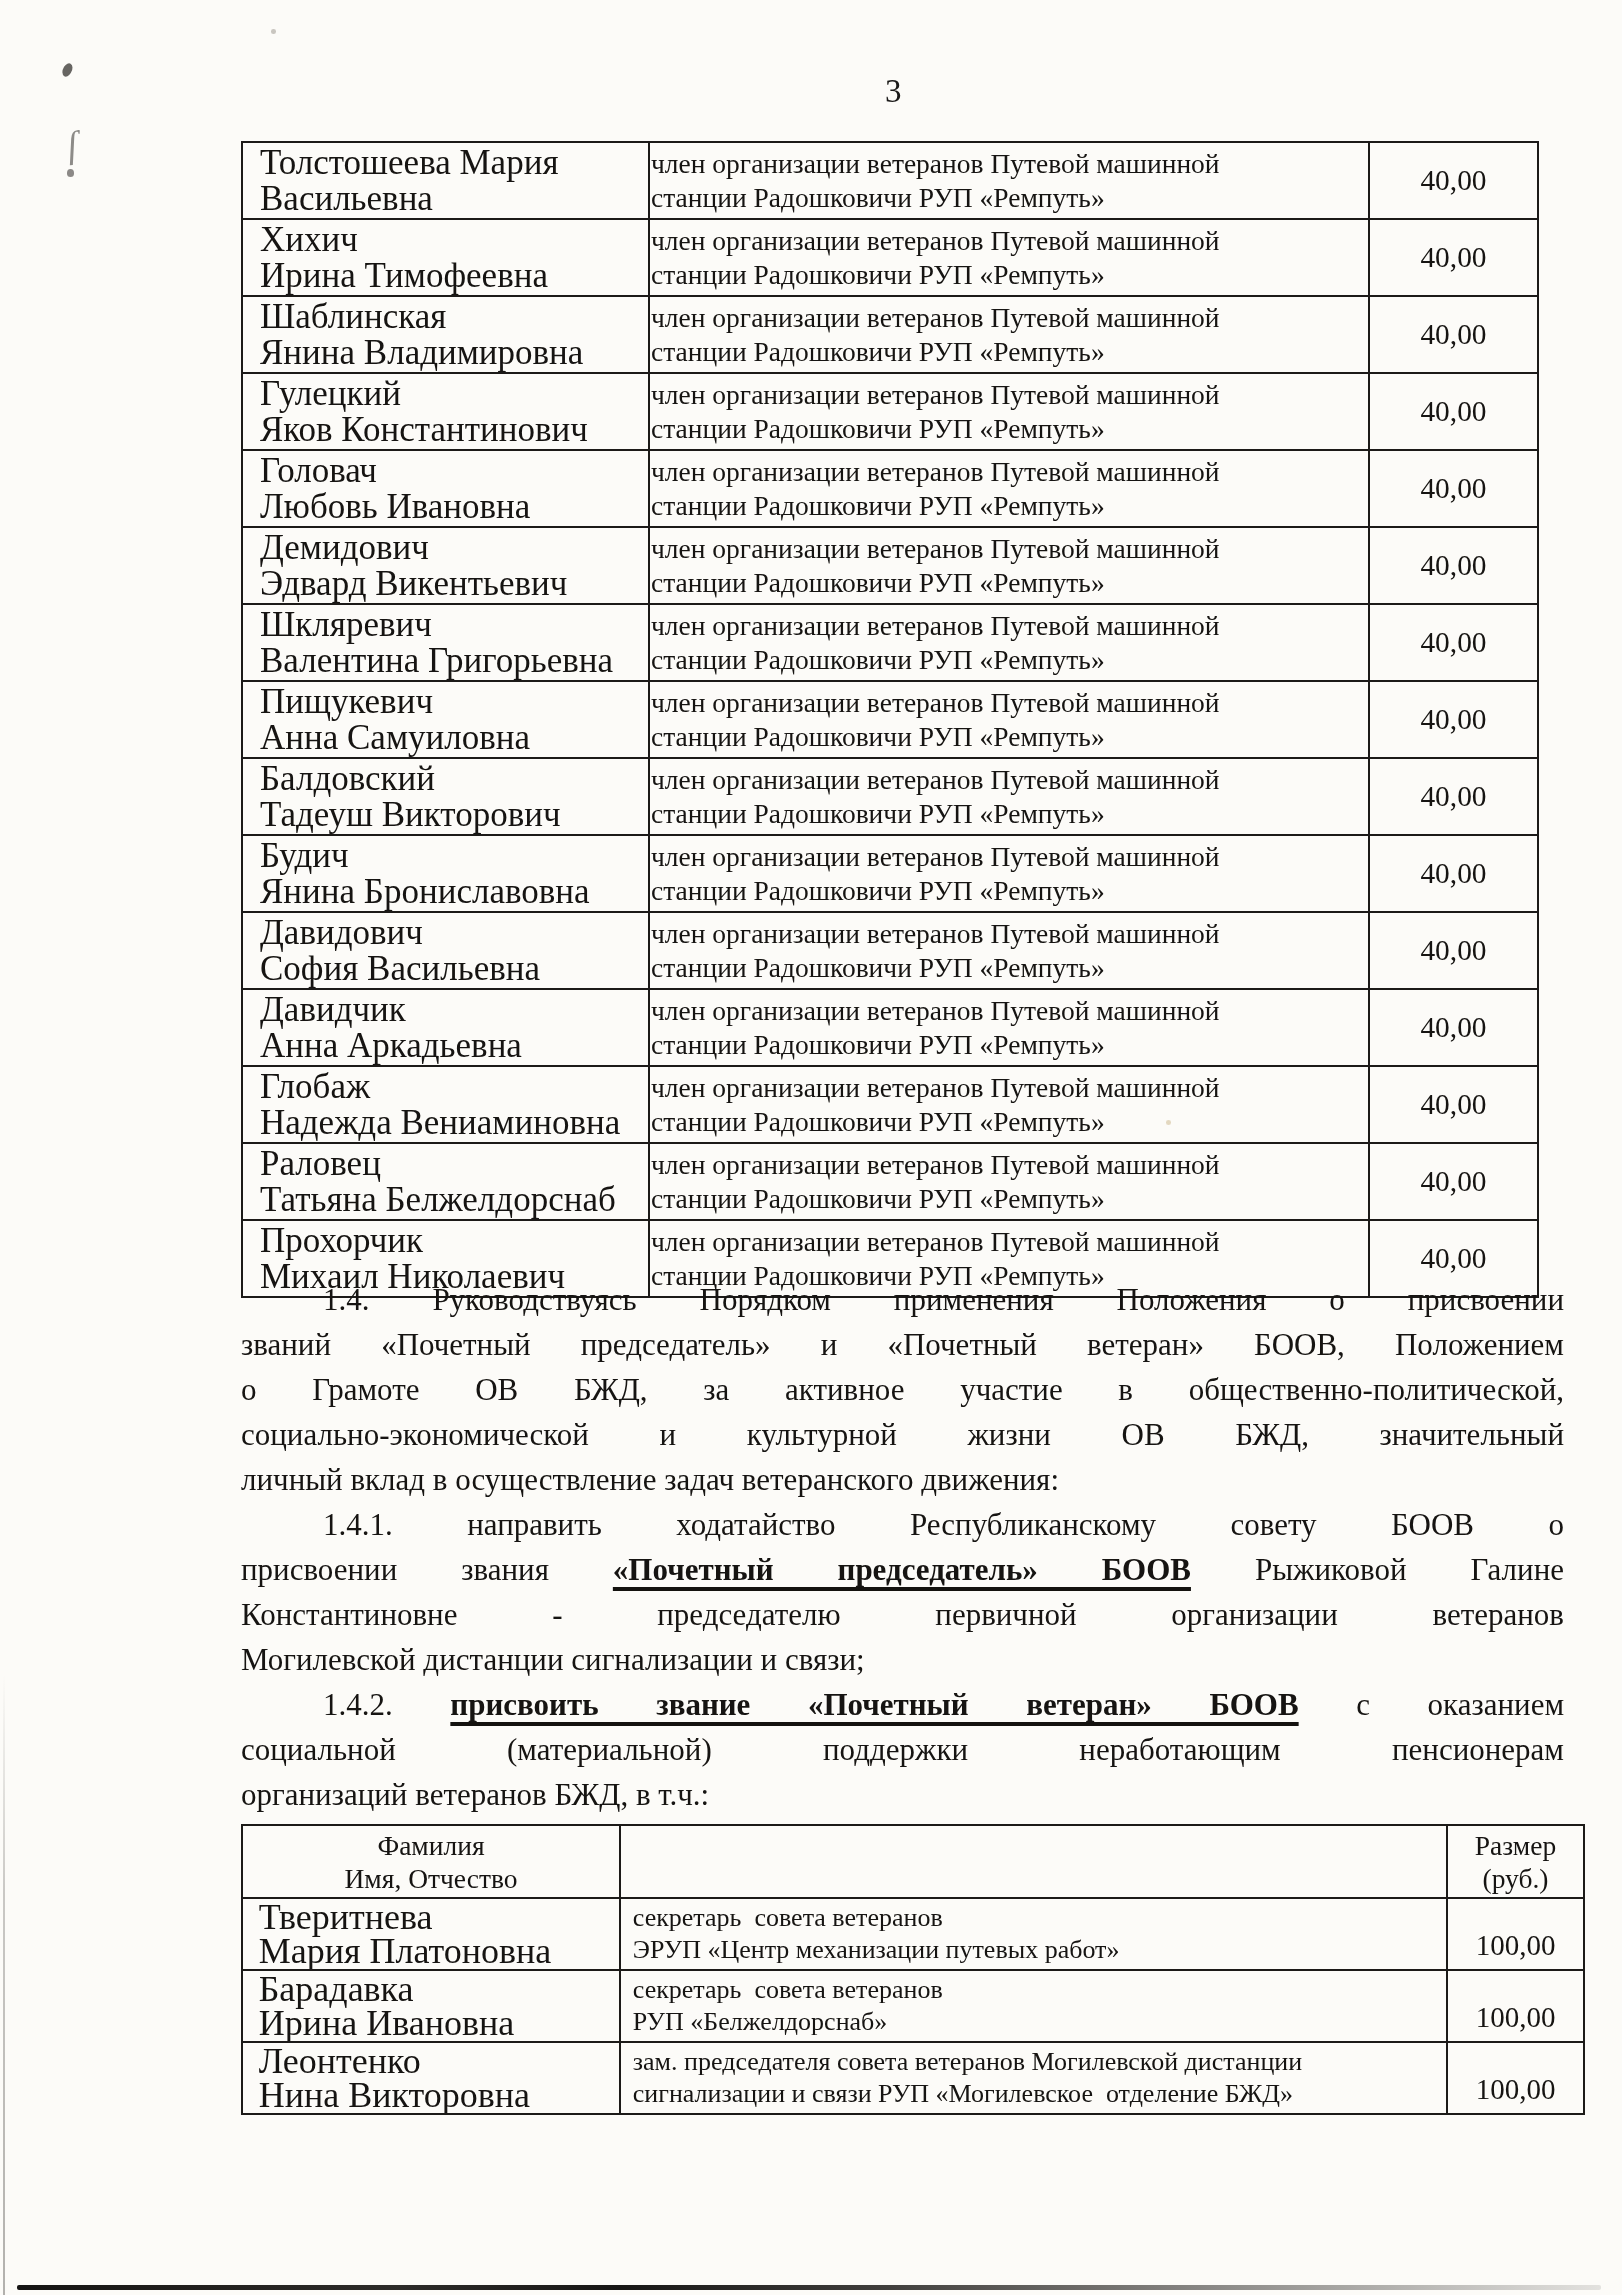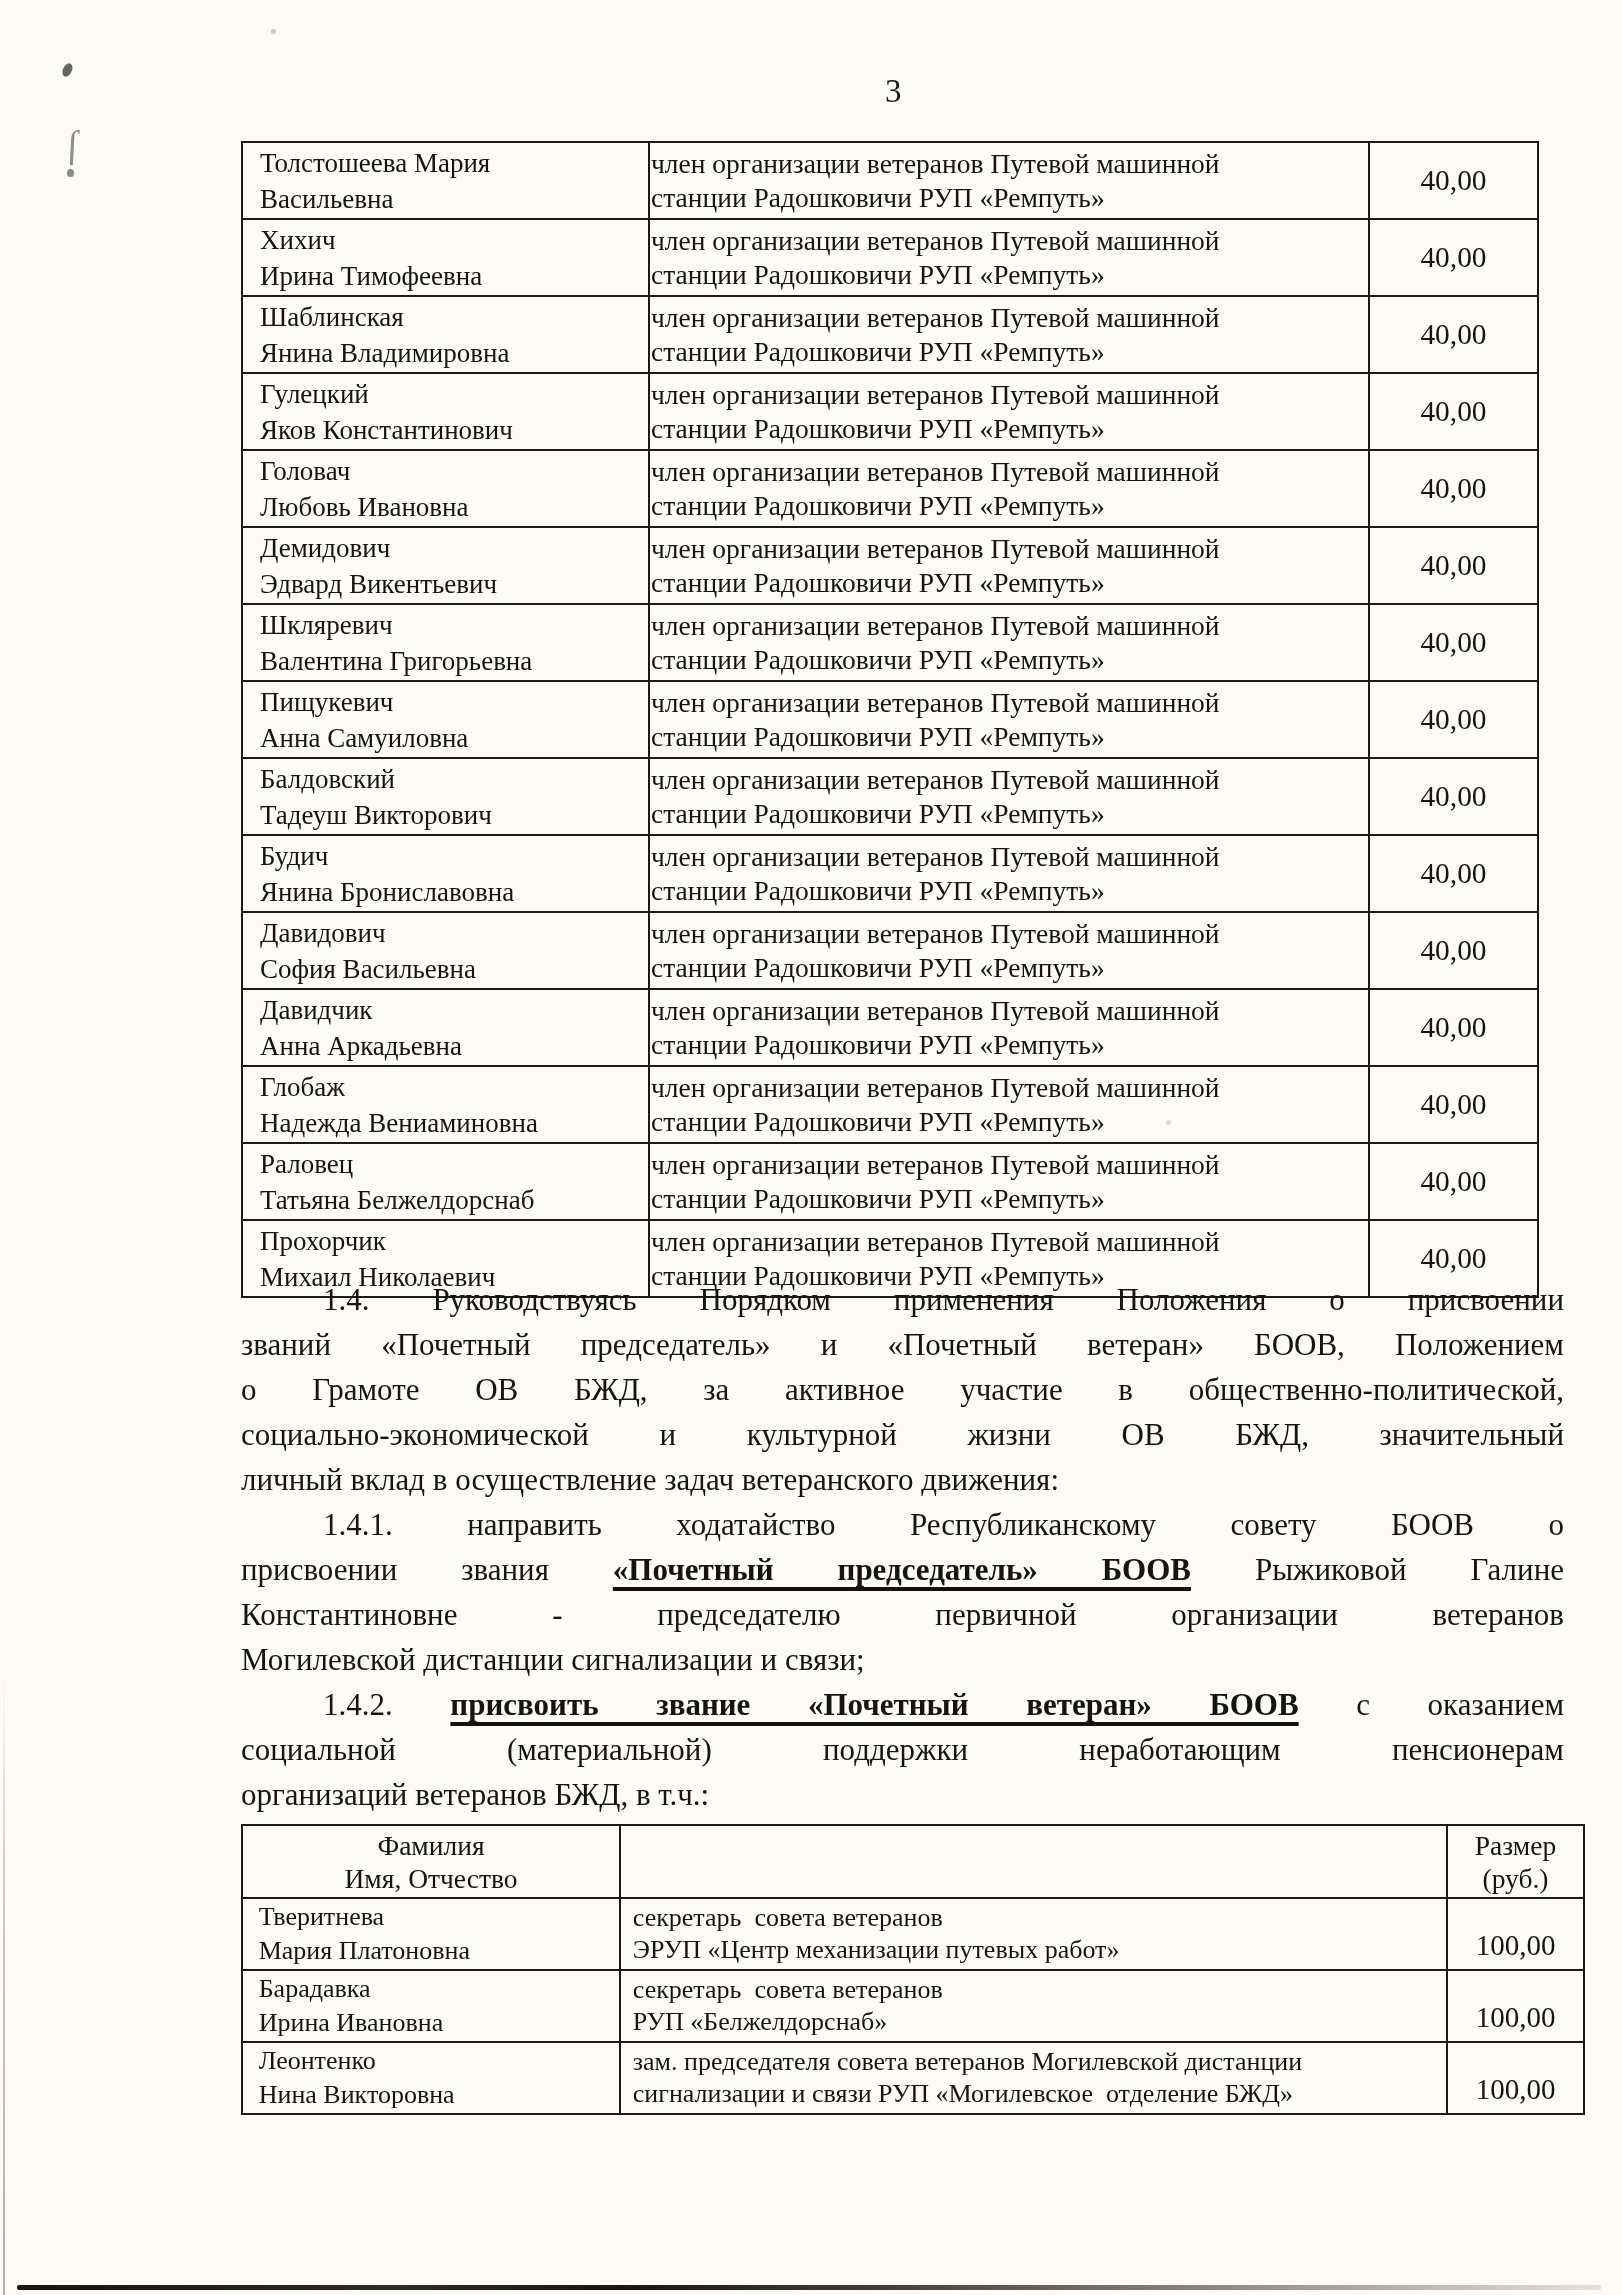--- a/index.html
+++ b/index.html
@@ -18,21 +18,21 @@
   
   table.t1{
     position:absolute;left:241px;top:141px;width:1296px;
     border-collapse:collapse;table-layout:fixed;
     border:2.6px solid #1c1a18;
   }
   table.t1 td{
     border:2px solid #1c1a18;
     height:73px;vertical-align:middle;overflow:hidden;
   }
-  table.t1 td.name{font-size:27px;line-height:36px;padding-left:17px;}
+  table.t1 td.name{font-size:35px;line-height:36px;padding-left:17px;}
   table.t1 td.desc{font-size:27.5px;line-height:34px;}
   table.t1 td.amt{font-size:29.4px;text-align:center;}
   
   .paras{
     position:absolute;left:241px;top:1277px;width:1323px;
     font-size:31px;line-height:45px;
   }
   .line{text-align:justify;text-align-last:justify;-moz-text-align-last:justify;}
   .line.last{text-align-last:left;-moz-text-align-last:left;}
   .line.indent{text-indent:82px;}
@@ -47,21 +47,21 @@
   table.t2{
     position:absolute;left:241px;top:1824px;width:1343px;
     border-collapse:collapse;table-layout:fixed;
     border:2.6px solid #1c1a18;
   }
   table.t2 td{border:2px solid #1c1a18;overflow:hidden;}
   table.t2 tr.hrow td{
     height:69px;text-align:center;vertical-align:middle;
     font-size:27.5px;line-height:33px;
   }
-  table.t2 td.name{height:63px;font-size:26px;line-height:34px;padding-left:15.7px;vertical-align:middle;}
+  table.t2 td.name{height:63px;font-size:36px;line-height:34px;padding-left:15.7px;vertical-align:middle;}
   table.t2 td.desc{font-size:26px;line-height:32px;padding-left:11.8px;vertical-align:middle;}
   table.t2 td.amt{font-size:29px;text-align:center;vertical-align:bottom;padding-bottom:7px;}
   
   .speck-diamond{
     position:absolute;left:63px;top:63px;width:9.2px;height:13.7px;
     background:#4c4a48;border-radius:45% 60% 45% 60%;
     transform:rotate(32deg);opacity:.85;
   }
   .speck-squiggle{
     position:absolute;left:67px;top:123px;

